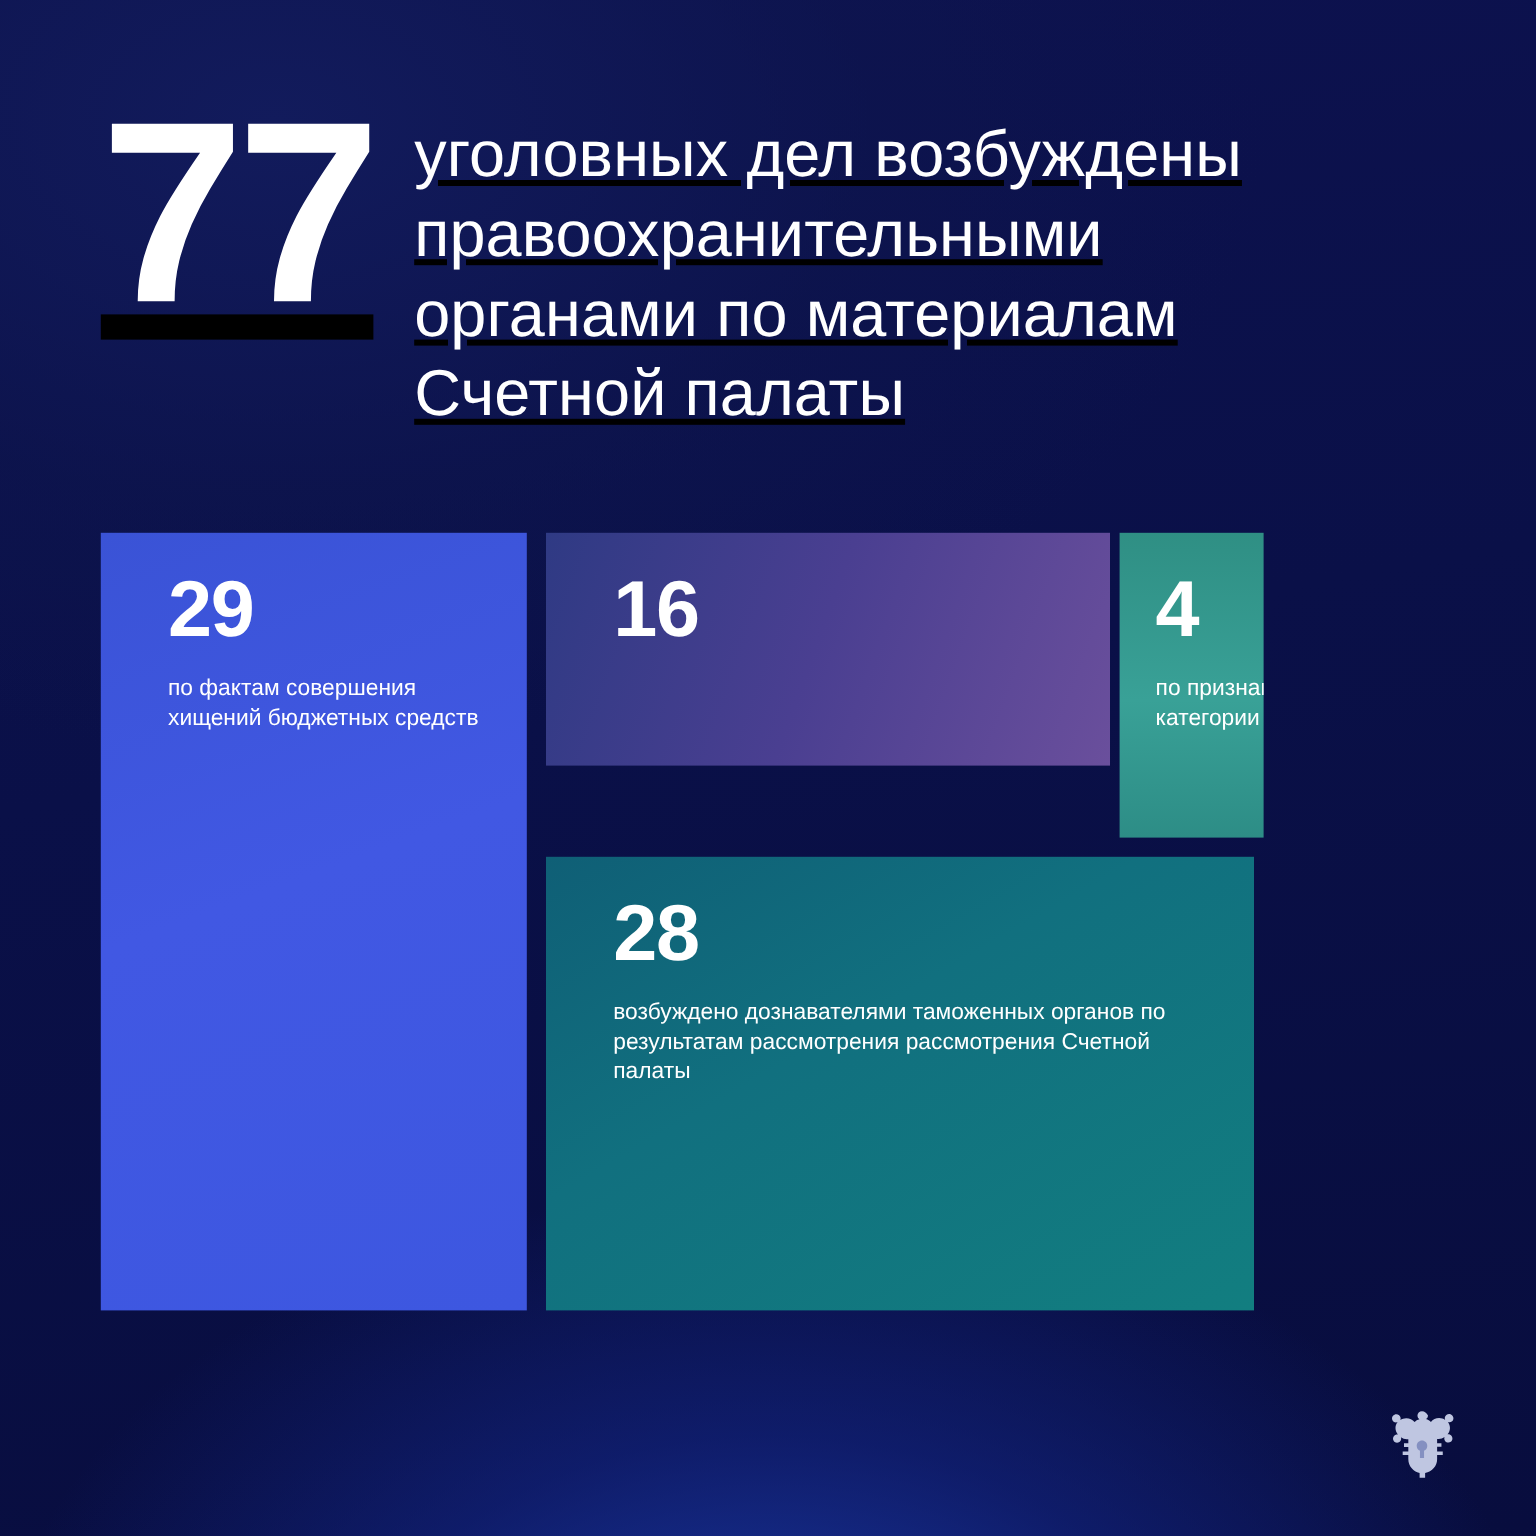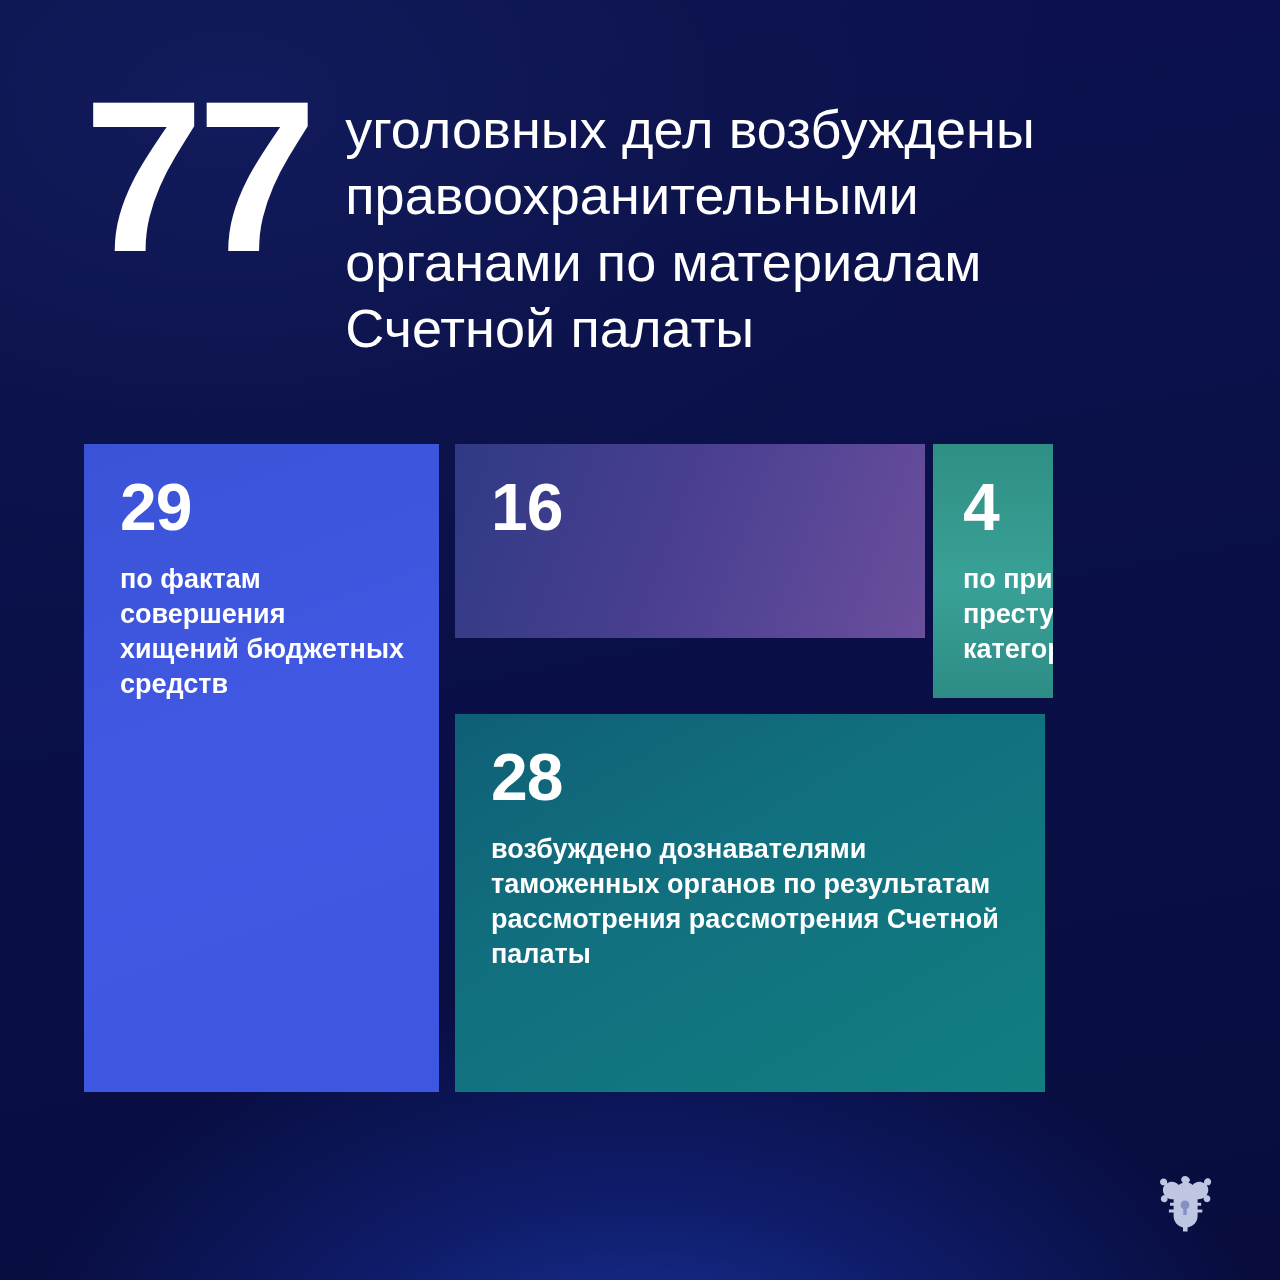--- a/index.html
+++ b/index.html
@@ -26,20 +26,21 @@
   }
 
   
   .header {
     position: absolute;
     left: 84px;
     top: 78px;
     width: 1120px;
     display: flex;
     align-items: flex-start;
+    text-decoration: underline;
   }
   .big-number {
     color: #ffffff;
     font-size: 215px;
     line-height: 0.92;
     font-weight: 700;
     letter-spacing: -6px;
     margin-right: 34px;
     flex: 0 0 auto;
     font-family: "Liberation Sans", sans-serif;
@@ -58,35 +59,35 @@
   .grid {
     position: absolute;
     left: 84px;
     top: 444px;
     width: 1112px;
     height: 648px;
   }
   .tile {
     position: absolute;
     box-sizing: border-box;
-    padding: 30px 30px 22px 36px;
+    padding: 30px 30px 22px 56px;
     color: #ffffff;
     overflow: hidden;
   }
   .tile .num {
     font-size: 66px;
     font-weight: 700;
     line-height: 1;
     letter-spacing: -1px;
     margin-bottom: 22px;
   }
   .tile .desc {
-    font-size: 27px;
+    font-size: 19px;
     line-height: 1.30;
-    font-weight: 700;
+    font-weight: 400;
   }
 
   
   .tile-29 {
     left: 0;
     top: 0;
     width: 355px;
     height: 648px;
     background: linear-gradient(160deg, #3a53d6 0%, #4158e3 45%, #3d57e0 100%);
   }

